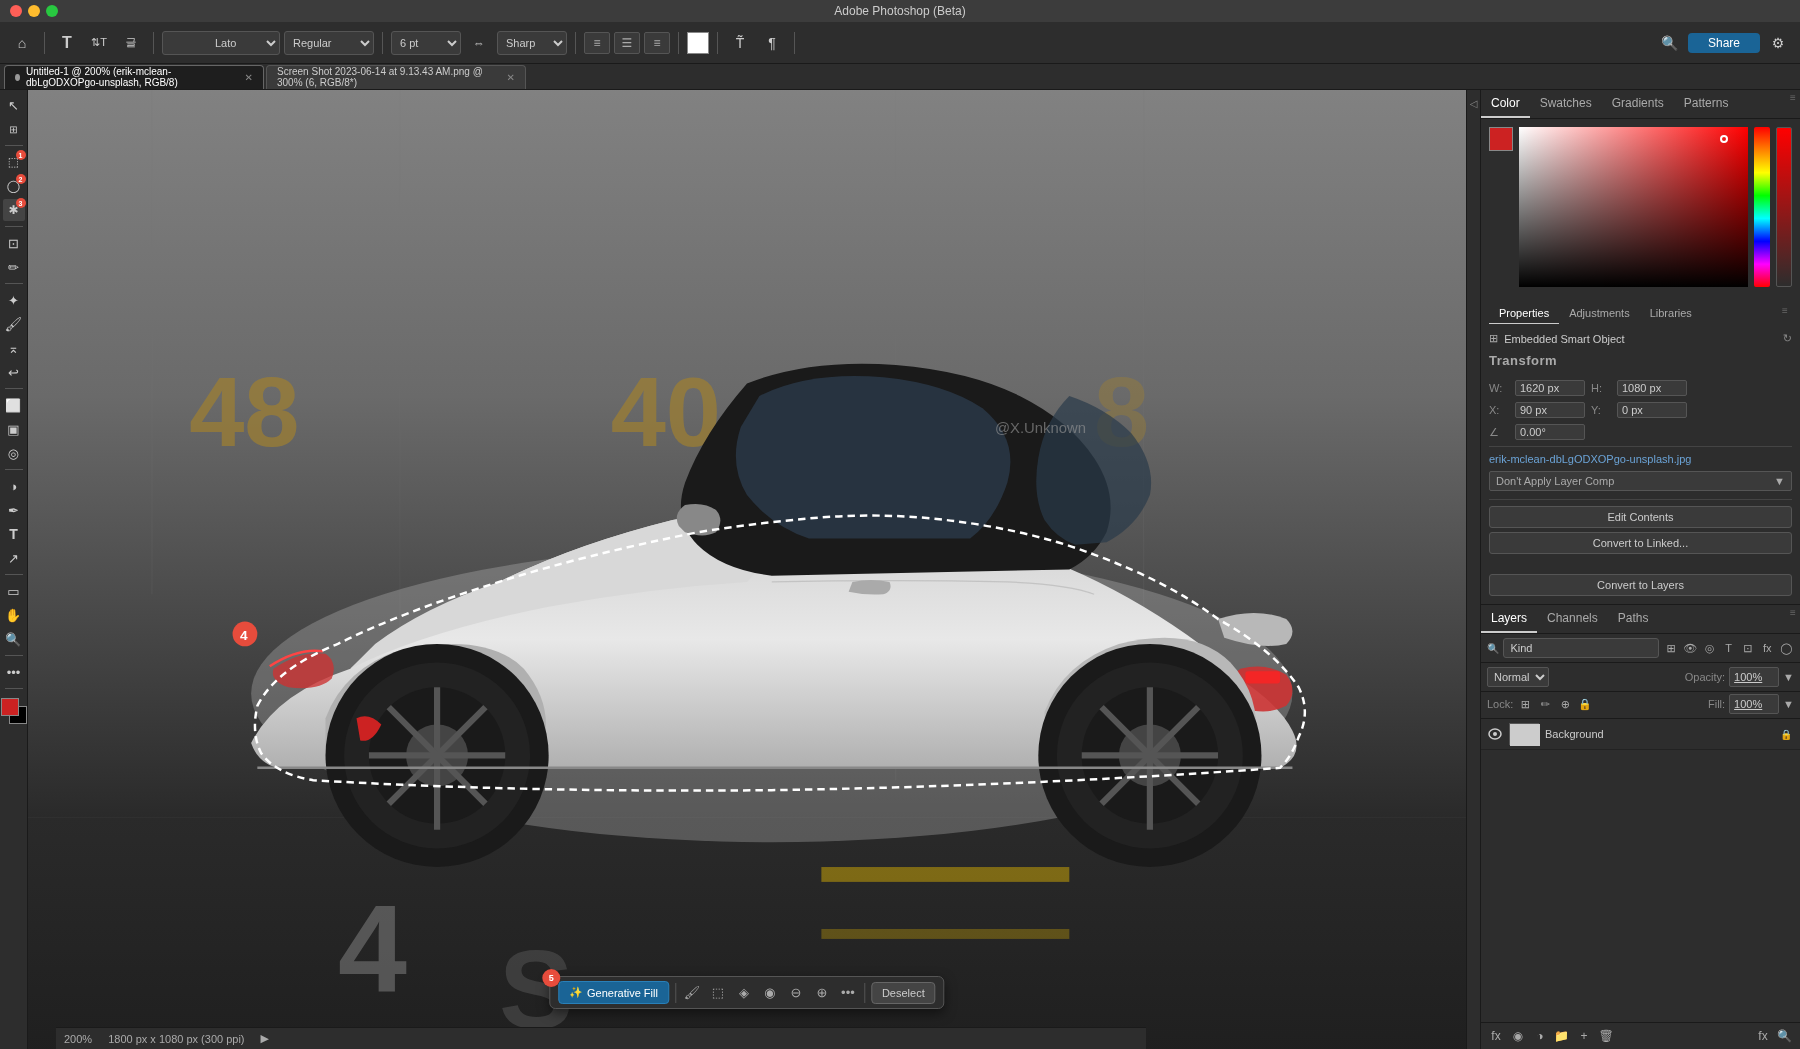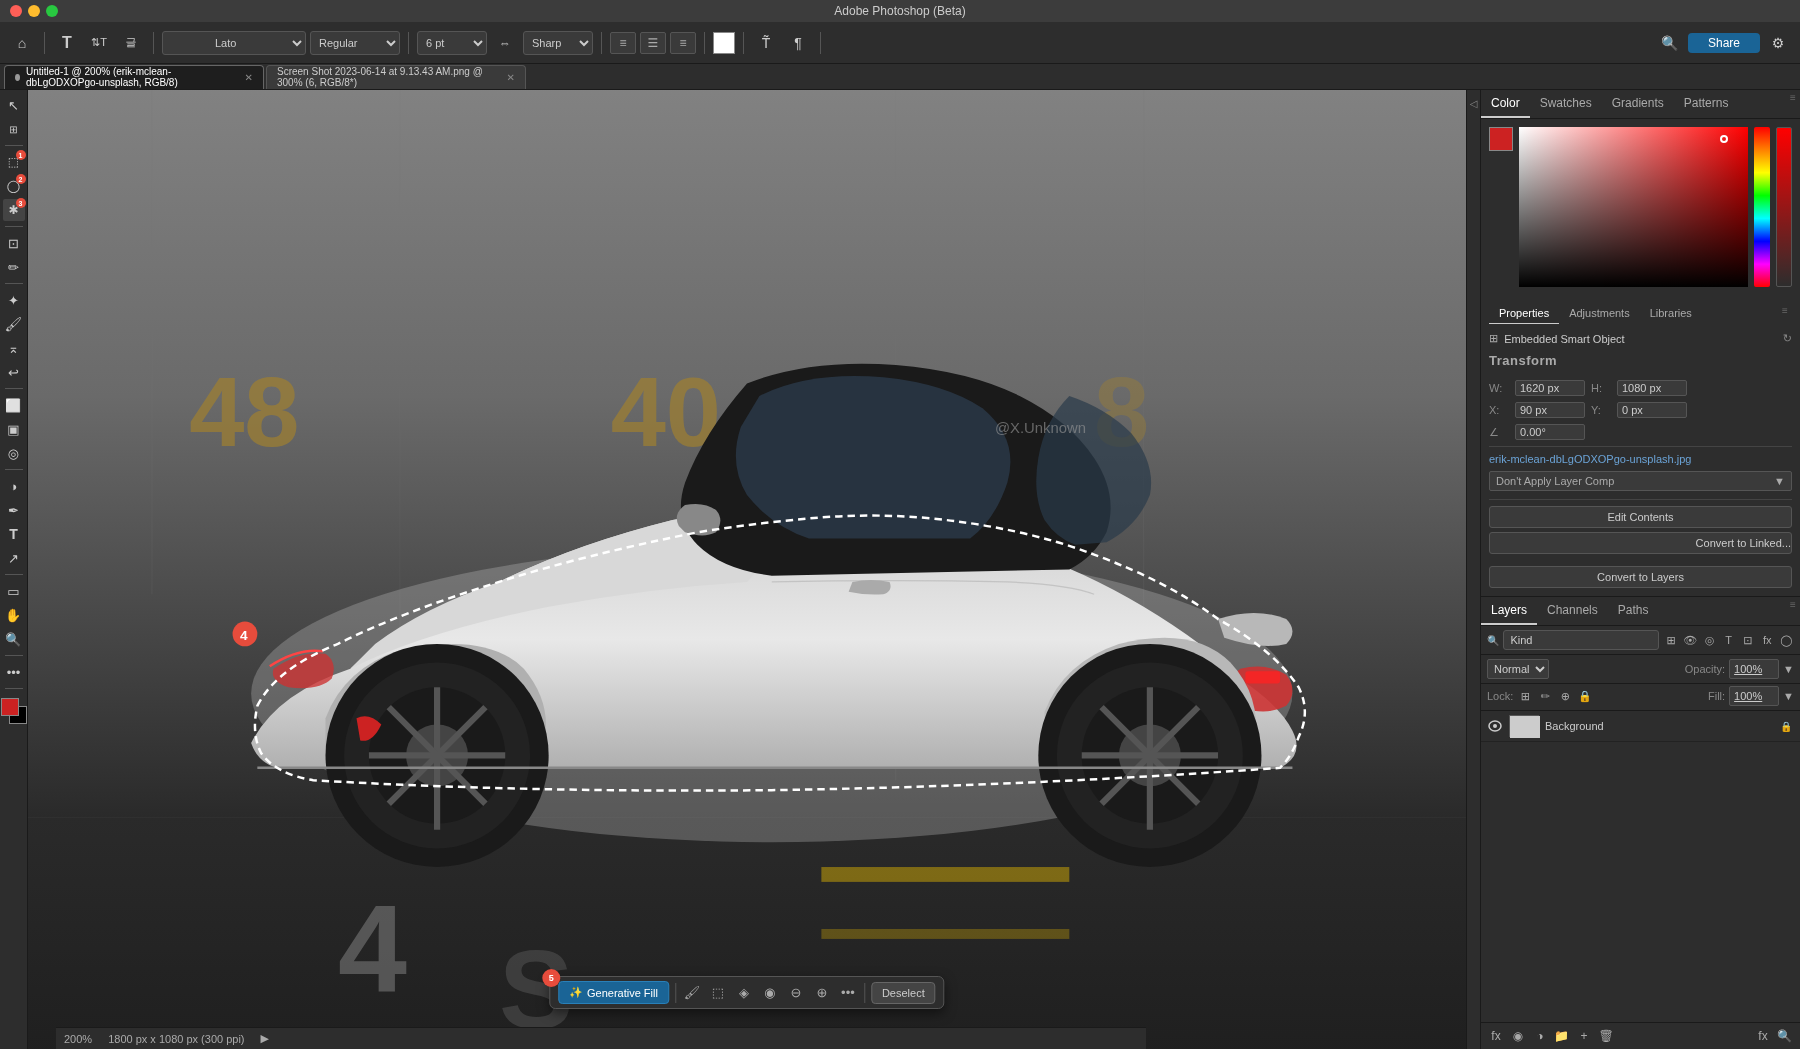--- a/index.html
+++ b/index.html
@@ -183,21 +183,21 @@
   <span class="title">Adobe Photoshop (Beta)</span>
 </div>
 
 <div id="toolbar">
   <div class="tb-btn">⌂</div>
   <div class="tb-separator"></div>
   <div class="tb-btn" style="font-size:16px;font-weight:bold;">T</div>
   <div class="tb-btn" style="font-size:11px;">⇅T</div>
   <div class="tb-btn" style="font-size:11px;">글</div>
   <div class="tb-separator"></div>
-  <select class="tb-select" style="width:144px;padding-left:48px;">
+  <select class="tb-select" style="width:118px;padding-left:48px;">
     <option>Lato</option>
   </select>
   <select class="tb-select" style="width:90px;">
     <option>Regular</option>
   </select>
   <div class="tb-separator"></div>
   <select class="tb-select" style="width:70px;">
     <option>6 pt</option>
   </select>
   <div class="tb-btn" style="font-size:12px;">⇔</div>
@@ -482,21 +482,21 @@
       
       <div class="comp-dropdown" style="margin-bottom:8px;">
         <span>Don't Apply Layer Comp</span>
         <span>▼</span>
       </div>
 
       <div class="section-divider"></div>
 
       
       <button class="prop-btn" style="margin-bottom:4px;">Edit Contents</button>
-      <button class="prop-btn" style="margin-bottom:12px;text-align:right;">Convert to Linked...</button>
+      <button class="prop-btn" style="margin-bottom:20px;">Convert to Linked...</button>
       <button class="prop-btn">Convert to Layers</button>
     </div>
 
     <div id="layers-panel">
       <div class="layers-tabs">
         <div class="layers-tab active">Layers</div>
         <div class="layers-tab">Channels</div>
         <div class="layers-tab">Paths</div>
         <div class="panel-collapse">≡</div>
       </div>

